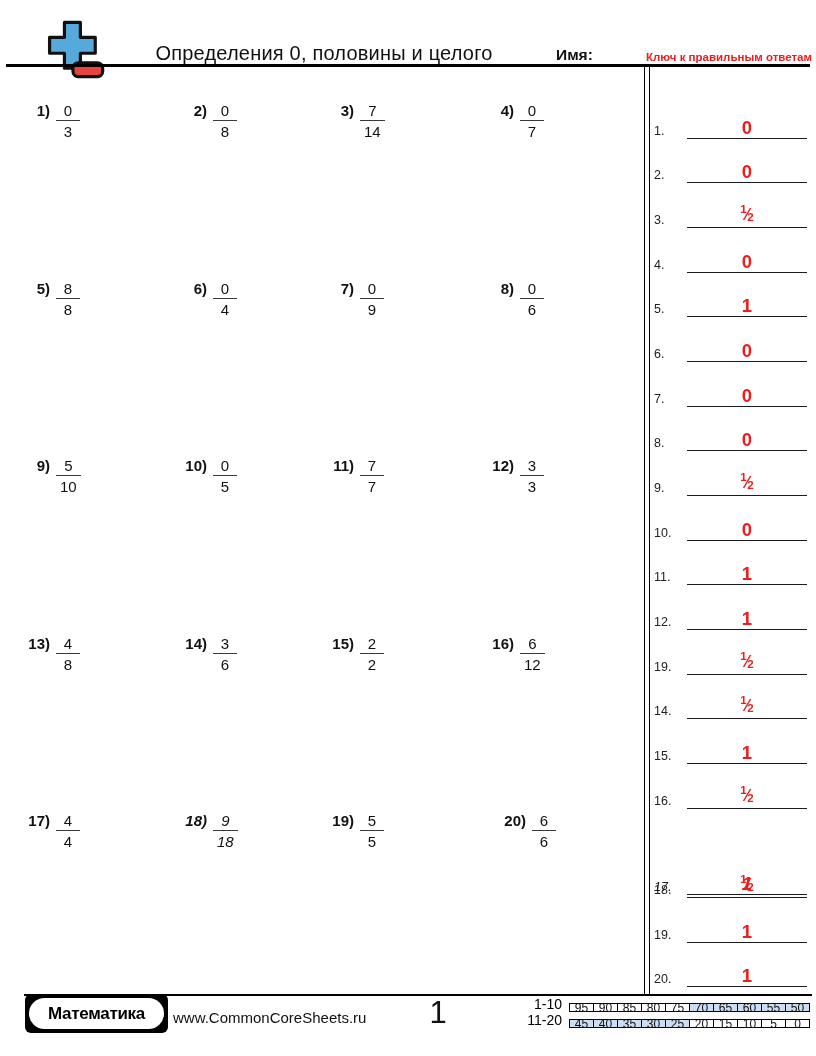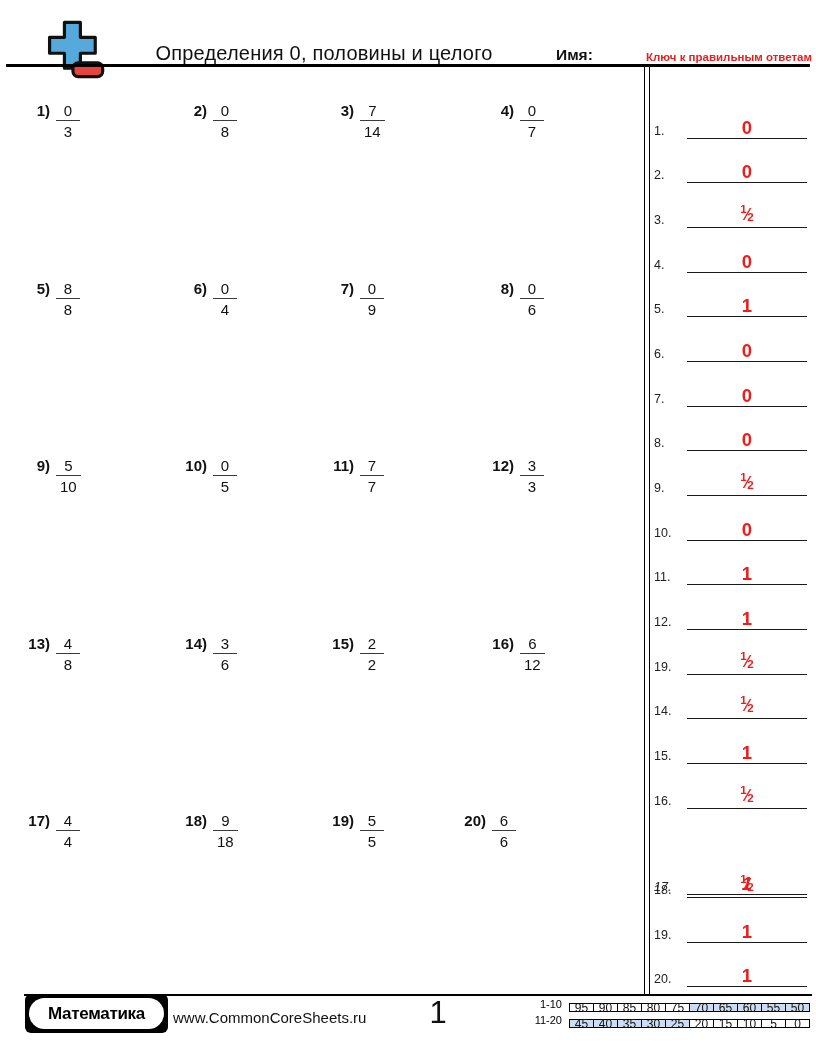--- a/index.html
+++ b/index.html
@@ -62,21 +62,21 @@
     background:#fff; border-radius:16px;
     display:flex; align-items:center; justify-content:center;
     font-size:17px; font-weight:bold; letter-spacing:-0.3px; color:#000;
   }
   .website{position:absolute; left:173px; top:1009px; font-size:15px;}
   .page-number{position:absolute; left:398px; top:995px; width:80px; text-align:center; font-size:31px;}
   .score-table{position:absolute; left:520px; top:995px;}
   .score-row{display:flex; height:17px; margin-top:-1px;}
   .score-row:first-child{margin-top:0;}
   .score-label{
-    width:42px; text-align:right; padding-right:8px; font-size:11px;
+    width:42px; text-align:right; padding-right:8px; font-size:14px;
     display:flex; align-items:center; justify-content:flex-end; color:#000;
   }
   .score-cell{
     width:23px; border:1px solid #000; margin-left:-1px; background:#fff;
     display:flex; align-items:center; justify-content:center; font-size:12px;margin-top:8px;
   }
   .score-cell.hl{background:var(--hl-blue);}
 </style>
 </head>
 <body>
@@ -222,37 +222,37 @@
         </span>
       </div>
       <div class="problem" style="left: 12px; top: 812px;">
         <span class="pnum">17)</span>
         <span class="frac">
           <span class="fr-top">4</span>
           <span class="fr-bar"></span>
           <span class="fr-bot">4</span>
         </span>
       </div>
-      <div class="problem" style="left: 169px; top: 812px;">
+      <div class="problem" style="left: 169px; top: 812px; font-style: italic;">
         <span class="pnum">18)</span>
         <span class="frac">
           <span class="fr-top">9</span>
           <span class="fr-bar"></span>
           <span class="fr-bot">18</span>
         </span>
       </div>
       <div class="problem" style="left: 316px; top: 812px;">
         <span class="pnum">19)</span>
         <span class="frac">
           <span class="fr-top">5</span>
           <span class="fr-bar"></span>
           <span class="fr-bot">5</span>
         </span>
       </div>
-      <div class="problem" style="left: 448px; top: 812px;">
+      <div class="problem" style="left: 488px; top: 812px;">
         <span class="pnum">20)</span>
         <span class="frac">
           <span class="fr-top">6</span>
           <span class="fr-bar"></span>
           <span class="fr-bot">6</span>
         </span>
       </div>
     </div>
 
   <div class="vsep"></div>

